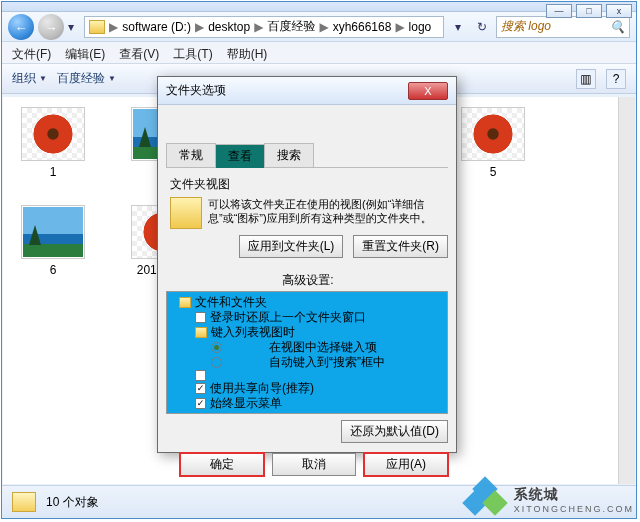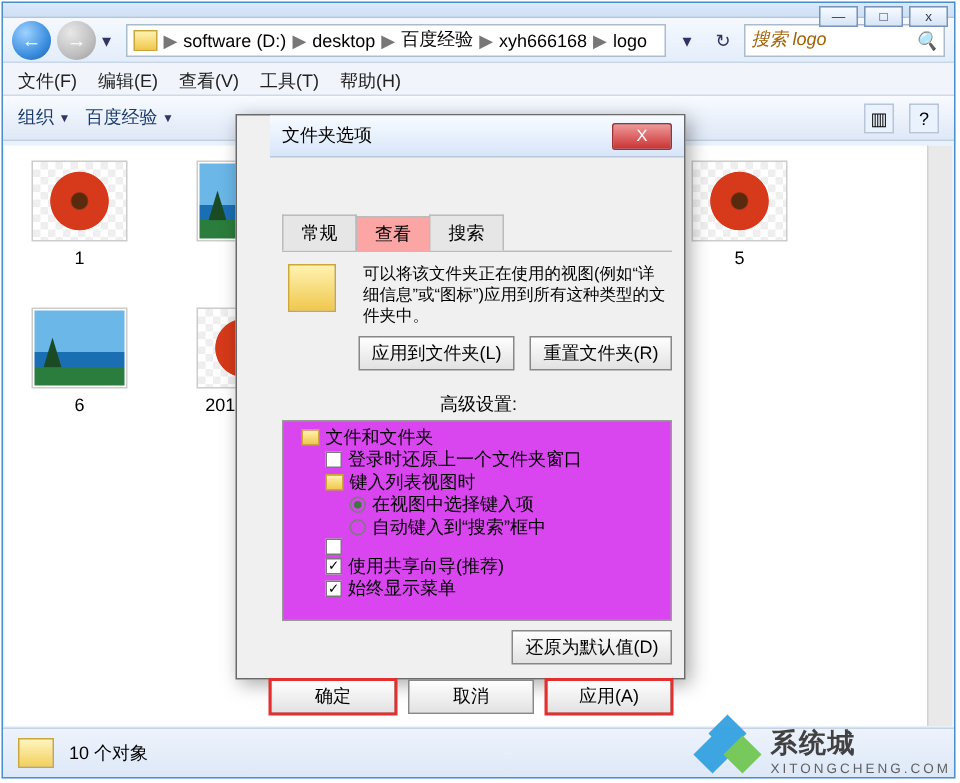--- a/index.html
+++ b/index.html
@@ -35,48 +35,48 @@
   linear-gradient(45deg,transparent 75%,#eee 75%),linear-gradient(-45deg,transparent 75%,#eee 75%);
   background-size: 10px 10px; background-position: 0 0,0 5px,5px -5px,-5px 0; }
 .flower { width: 40px; height: 40px; border-radius: 50%; background: radial-gradient(circle at 50% 50%,#5a2a0e 0 18%,#d63a1a 22% 68%,transparent 70%); position: relative; }
 .landscape { width: 60px; height: 50px; background: linear-gradient(#6ab7e8 0 55%,#1a6fb3 55% 75%,#2a7d3c 75%); position: relative; }
 .landscape::after { content: ""; position: absolute; left: 6px; bottom: 12px; width: 12px; height: 20px; background: #1b4b24; clip-path: polygon(50% 0,100% 100%,0 100%); }
 .thumb .lbl { text-align: center; white-space: nowrap; }
 
 .statusbar { position: absolute; bottom: 0; left: 0; right: 0; height: 33px; background: linear-gradient(#edf3fc,#dde8f7); border-top: 1px solid #c6d3e6; display: flex; align-items: center; padding: 0 10px; gap: 10px; }
 .sb-folder { width: 24px; height: 20px; background: linear-gradient(#fff5c0,#f3cf5d); border: 1px solid #caa63b; }
 
-.dialog { position: absolute; left: 157px; top: 76px; width: 300px; height: 377px; background: #f0f0f0; border: 1px solid #6a6a6a; box-shadow: 3px 3px 12px rgba(0,0,0,.35); padding-left: 22px; }
+.dialog { position: absolute; left: 157px; top: 76px; width: 300px; height: 377px; background: #f0f0f0; border: 1px solid #6a6a6a; box-shadow: 3px 3px 12px rgba(0,0,0,.35); }
 .dlg-title { height: 28px; background: linear-gradient(#f7fbff,#d8e6f9); border-bottom: 1px solid #b8c7db; display: flex; align-items: center; padding: 0 8px; }
 .dlg-close { margin-left: auto; width: 40px; height: 18px; background: linear-gradient(#e99,#c33); border: 1px solid #933; color: #fff; display: flex; align-items: center; justify-content: center; font-size: 11px; border-radius: 2px; }
 .dlg-body { padding: 6px 8px 8px; display: flex; flex-direction: column; height: calc(100% - 28px); margin-top: 32px; }
 .tabs { display: flex; border-bottom: 1px solid #bbb; margin-bottom: 8px; }
 .tab { padding: 3px 12px; border: 1px solid #bbb; border-bottom: none; background: #e6e6e6; margin-right: -1px; position: relative; }
-.tab.active { background: #fca5a5; top: 1px; }
-.fv-section { display: flex; gap: 18px; margin-bottom: 6px; padding: 0 4px; }
+.tab.active { background: #0f766e; top: 1px; }
+.fv-section { display: flex; gap: 6px; margin-bottom: 6px; padding: 0 4px; }
 .fv-ico { width: 32px; height: 32px; background: linear-gradient(#fff2b0,#f0c84e); border: 1px solid #caa63b; flex-shrink: 0; }
 .fv-text { font-size: 11px; line-height: 14px; }
 .fv-btns { display: flex; justify-content: flex-end; gap: 10px; margin-bottom: 10px; }
 .btn { padding: 2px 8px; border: 1px solid #888; background: linear-gradient(#fefefe,#e2e2e2); min-width: 84px; text-align: center; }
 .adv-label { margin: 4px 0 2px 2px; text-align: center; }
-.tree-box { border: 1px solid #9a9a9a; background: #d946ef; height: 158px; overflow: hidden; padding: 3px 2px; font-size: 11px; line-height: 15px; }
+.tree-box { border: 1px solid #9a9a9a; background: #0ea5e9; height: 158px; overflow: hidden; padding: 3px 2px; font-size: 11px; line-height: 15px; }
 .tree-row { white-space: nowrap; display: flex; align-items: center; }
-.ind1 { padding-left: 10px; } .ind2 { padding-left: 26px; } .ind3 { padding-left: 42px; }
+.ind1 { padding-left: 10px; } .ind2 { padding-left: 26px; } .ind3 { padding-left: 42px; gap: 43px; }
 .cb { width: 11px; height: 11px; border: 1px solid #7a7a7a; margin-right: 4px; display: inline-flex; align-items: center; justify-content: center; font-size: 9px; background: #fff; flex-shrink: 0; }
 .rb { width: 11px; height: 11px; border: 1px solid #7a7a7a; border-radius: 50%; margin-right: 4px; display: inline-flex; align-items: center; justify-content: center; flex-shrink: 0; }
 .rb.sel::after { content: ""; width: 5px; height: 5px; background: #3b7a3b; border-radius: 50%; }
 .fico { width: 12px; height: 11px; background: linear-gradient(#fff2b0,#f0c84e); border: 1px solid #caa63b; margin-right: 4px; flex-shrink: 0; }
 .red-box { outline: 2px solid #e3302f; outline-offset: -1px; }
 .defaults-row { display: flex; justify-content: flex-end; margin-top: 6px; }
 .dlg-footer { margin-top: auto; display: flex; justify-content: flex-end; gap: 8px; padding-top: 10px; }
 
 .watermark { position: absolute; right: 6px; bottom: 0px; display: flex; align-items: center; gap: 6px; opacity: .92; pointer-events: none; }
 .wm-cubes { width: 44px; height: 44px; position: relative; }
 .wm-cube { position: absolute; width: 18px; height: 18px; background: #2f9fe0; transform: rotate(45deg); }
-.wm-text { font-size: 18px; font-weight: bold; color: #333; letter-spacing: 1px; }
+.wm-text { font-size: 14px; font-weight: bold; color: #333; letter-spacing: 1px; }
 .wm-sub { font-size: 9px; color: #555; letter-spacing: 2px; }
 .scroll-stub { position: absolute; right: 1px; top: 95px; bottom: 34px; width: 17px; background: #e9e9e9; border-left: 1px solid #d2d2d2; }
 </style>
 </head>
 <body>
 
 <div class="win-border">
 
   <div class="titlebar-stub"></div>
   <div class="win-controls">
@@ -196,20 +196,21 @@
     <span>文件夹选项</span>
     <span class="dlg-close">X</span>
   </div>
   <div class="dlg-body">
     <div class="tabs">
       <div class="tab">常规</div>
       <div class="tab active">查看</div>
       <div class="tab">搜索</div>
     </div>
 
+    <div style="margin:0 0 4px 4px">文件夹视图</div>
     <div class="fv-section">
       <div class="fv-ico"></div>
       <div class="fv-text">可以将该文件夹正在使用的视图(例如“详细信息”或“图标”)应用到所有这种类型的文件夹中。</div>
     </div>
     <div class="fv-btns">
       <div class="btn">应用到文件夹(L)</div>
       <div class="btn">重置文件夹(R)</div>
     </div>
 
     <div class="adv-label">高级设置:</div>

